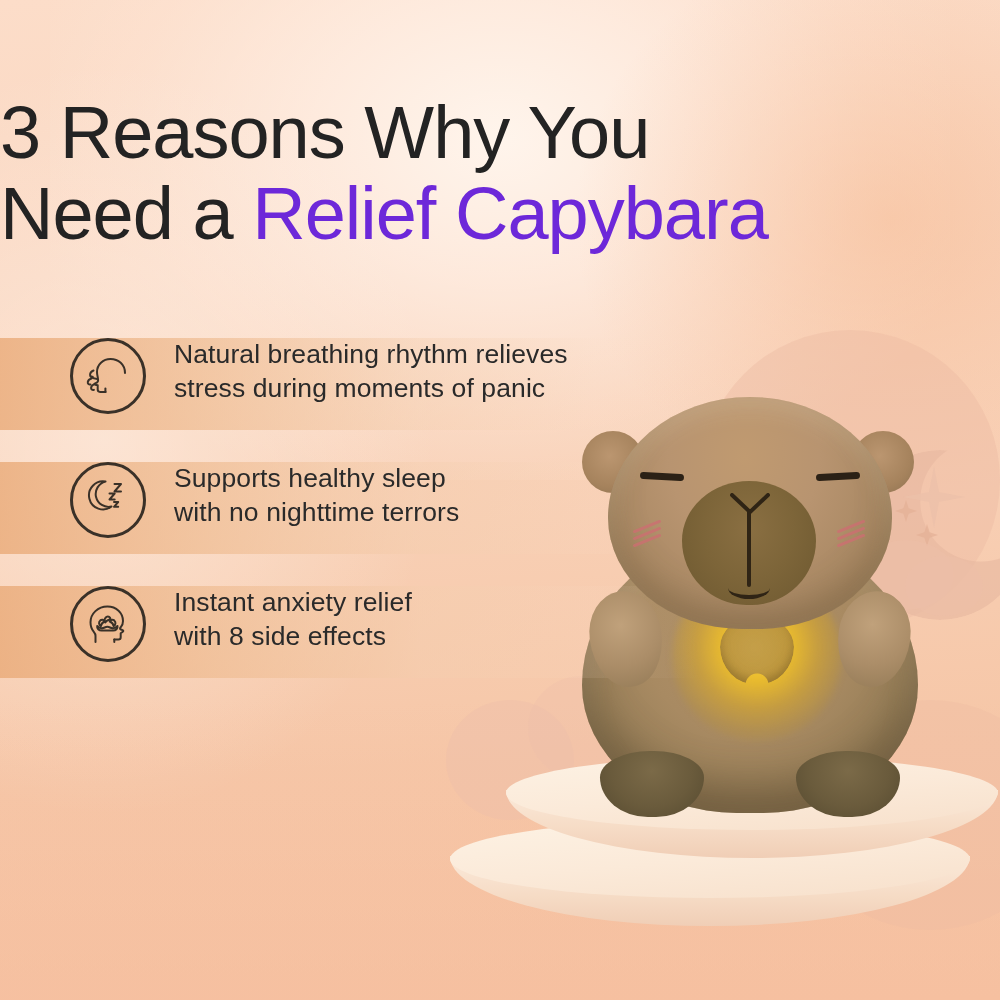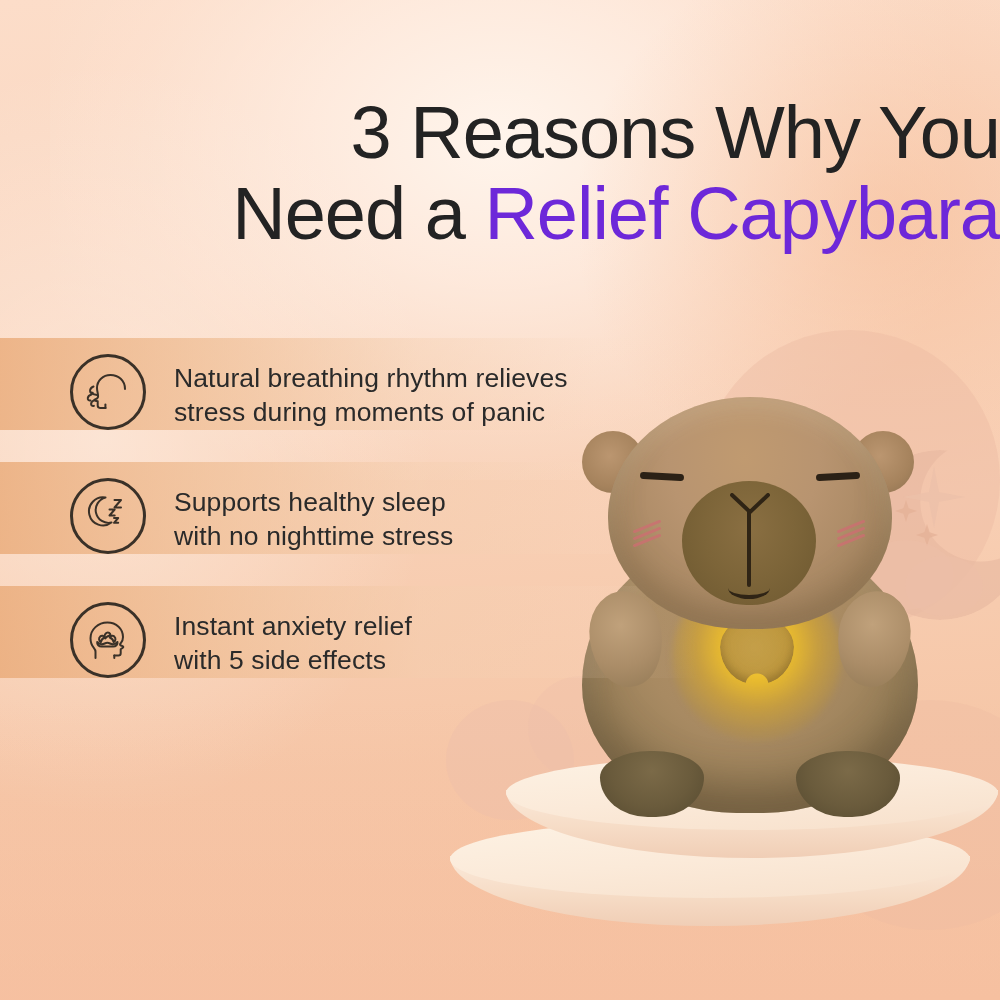--- a/index.html
+++ b/index.html
@@ -204,34 +204,34 @@
     border-radius:48% 48% 46% 46%/40% 40% 60% 60%;
     background:radial-gradient(ellipse at 50% 30%, #7b6a48 0%, #6a5b3c 55%, #564a30 100%);
     z-index:7;
   }
   .cap-foot.left  { left:40px; }
   .cap-foot.right { left:236px; }
 
   
   #headline {
     position:absolute; left:0; top:92px; width:1000px;
-    text-align:right;
+    text-align:left;
     font-size:74px; line-height:1.10;
     font-weight:400; letter-spacing:-1px;
     color:#232323;
   }
   #headline .accent { color:#6d28d9; }
 
   
   #features { position:absolute; left:0; top:338px; width:700px; }
   .feature-row {
     position:relative;
     height:92px;
     margin-bottom:32px;
-    display:flex; align-items:flex-end;
+    display:flex; align-items:flex-start;
     background:linear-gradient(90deg,
       rgba(233,169,118,.78) 0%,
       rgba(238,186,142,.66) 30%,
       rgba(244,206,174,.40) 60%,
       rgba(250,222,200,.10) 85%,
       rgba(252,228,208,0) 100%);
   }
   .feature-icon {
     flex:0 0 auto;
     width:76px; height:76px; margin-left:70px;
@@ -346,34 +346,34 @@
         <svg width="54" height="54" viewBox="0 0 54 54" aria-hidden="true">
           <g fill="none" stroke="#3a3128" stroke-width="2" stroke-linecap="round" stroke-linejoin="round">
             <path d="M30.5 33.5A14 14 0 1 1 24.5 8.6a11.6 11.6 0 0 0 6 24.9z"></path>
             <path d="M33.5 11h6.5l-6.5 7.5h6.5"></path>
             <path d="M28.5 20.5h5.2l-5.2 6h5.2"></path>
             <path d="M33 29h4.2l-4.2 4.8h4.2"></path>
           </g>
         </svg>
       </div>
       <div class="feature-text">Supports healthy sleep
-with no nighttime stress</div>
+with no nighttime terrors</div>
     </div>
 
     <div class="feature-row">
       <div class="feature-icon">
         <svg width="54" height="54" viewBox="0 0 54 54" aria-hidden="true">
           <g fill="none" stroke="#3a3128" stroke-width="2" stroke-linecap="round" stroke-linejoin="round">
             <path d="M14.5 45v-6.2c0-1.6-.6-2.6-1.7-3.9-2.2-2.6-3.3-6-3.3-9.6C9.5 16.6 17 9.5 26.4 9.5c9 0 15.6 6.3 15.6 14.6 0 2.9-1 5-2.3 6.2-.9.9-.9 1.8.2 2.2l1.7.7c.8.3.9 1.1.2 1.6l-2.1 1.5v4c0 1.3-1 2.3-2.3 2.3h-4.1"></path>
             <path d="M33.3 42.6V45"></path>
             <path d="M25.5 19.8c-2 1.3-2.6 4-1.3 5.7 1.3-2.1 3.5-3.1 5.3-3.1-.2-2.5-2.1-3.6-4-2.6z"></path>
             <path d="M19.3 23.4c-1.9 1.6-1.6 4.6.6 5.7.4-2.4 2.2-4 3.9-4.6-1.1-1.9-3.1-2.2-4.5-1.1z"></path>
             <path d="M33.2 23.4c1.9 1.6 1.6 4.6-.6 5.7-.4-2.4-2.2-4-3.9-4.6 1.1-1.9 3.1-2.2 4.5-1.1z"></path>
             <path d="M16.2 29c-.4 2.4 1.6 4.6 4.4 4.6h11.5c2.8 0 4.8-2.2 4.4-4.6-1.8 2.2-5.1 2.8-7.5 1.5-1.6-.8-3.7-.8-5.3 0-2.4 1.3-5.7.7-7.5-1.5z"></path>
           </g>
         </svg>
       </div>
       <div class="feature-text">Instant anxiety relief
-with 5 side effects</div>
+with 8 side effects</div>
     </div>
 
   </div>
 </div>
 
 </body></html>

